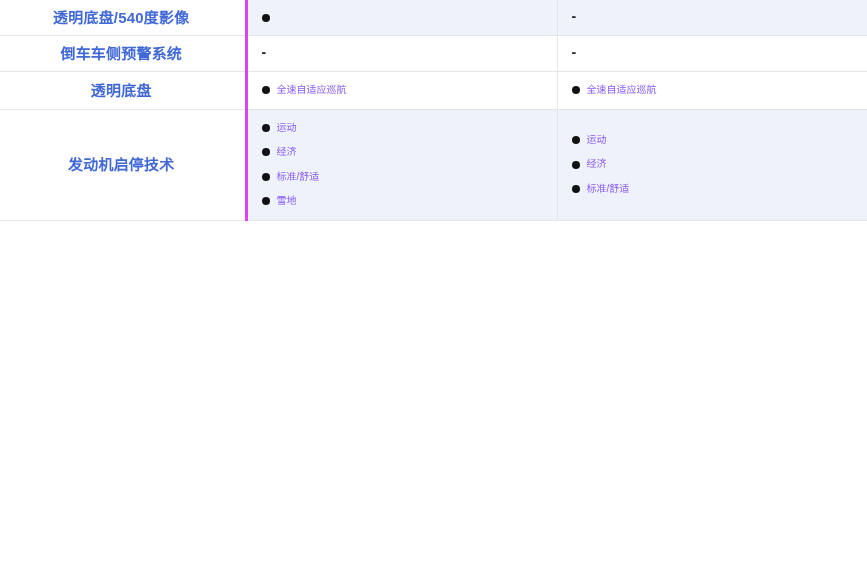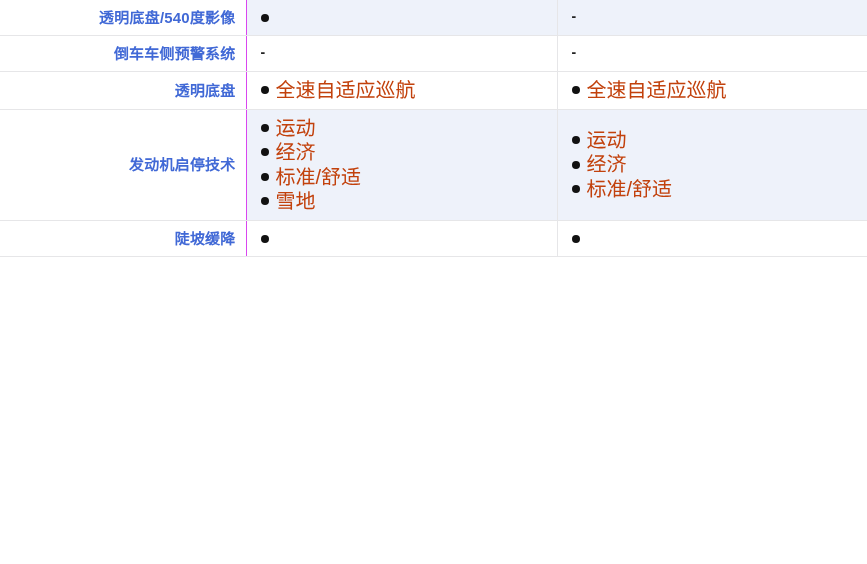--- a/index.html
+++ b/index.html
@@ -30,26 +30,26 @@
   .spec-row > * {
     border-bottom: 1px solid #e6e6e8;
     vertical-align: middle;
     box-sizing: border-box;
   }
 
   
   .cell-label {
     background: #ffffff;
     color: #4169d6;
-    text-align: right;
+    text-align: center;
     padding: 6px 10px 6px 8px;
     font-size: 15px;
     line-height: 23px;
     letter-spacing: 0.2px;
-    border-right: 1px solid #d946ef;
+    border-right: 3px solid #d946ef;
     white-space: nowrap;
   }
 
   
   .cell-data {
     background: #ffffff;
     padding: 6px 0 6px 14px;
     font-size: 14px;
     line-height: 23px;
     color: #222222;
@@ -94,22 +94,22 @@
     height: 8px;
     min-width: 8px;
     border-radius: 50%;
     background: #111111;
     margin-right: 7px;
   }
   .bullet.solo { margin-right: 0; }
 
   .item-text {
     display: inline-block;
-    color: #c2410c;
-    font-size: 20px;
+    color: #8b5cf6;
+    font-size: 10px;
   }
 </style>
 </head>
 <body>
 
 <table class="spec-table">
   <colgroup>
     <col class="col-label">
     <col class="col-data-a">
     <col class="col-data-b">
@@ -176,19 +176,14 @@
               <span class="bullet"></span>
               <span class="item-text">经济</span>
             </li>
             <li>
               <span class="bullet"></span>
               <span class="item-text">标准/舒适</span>
             </li>
           </ul>
         </td>
       </tr>
-      <tr class="spec-row">
-        <th class="cell-label">陡坡缓降</th>
-        <td class="cell-data"><span class="bullet solo"></span></td>
-        <td class="cell-data last"><span class="bullet solo"></span></td>
-      </tr>
     </tbody>
 </table>
 
 </body></html>

